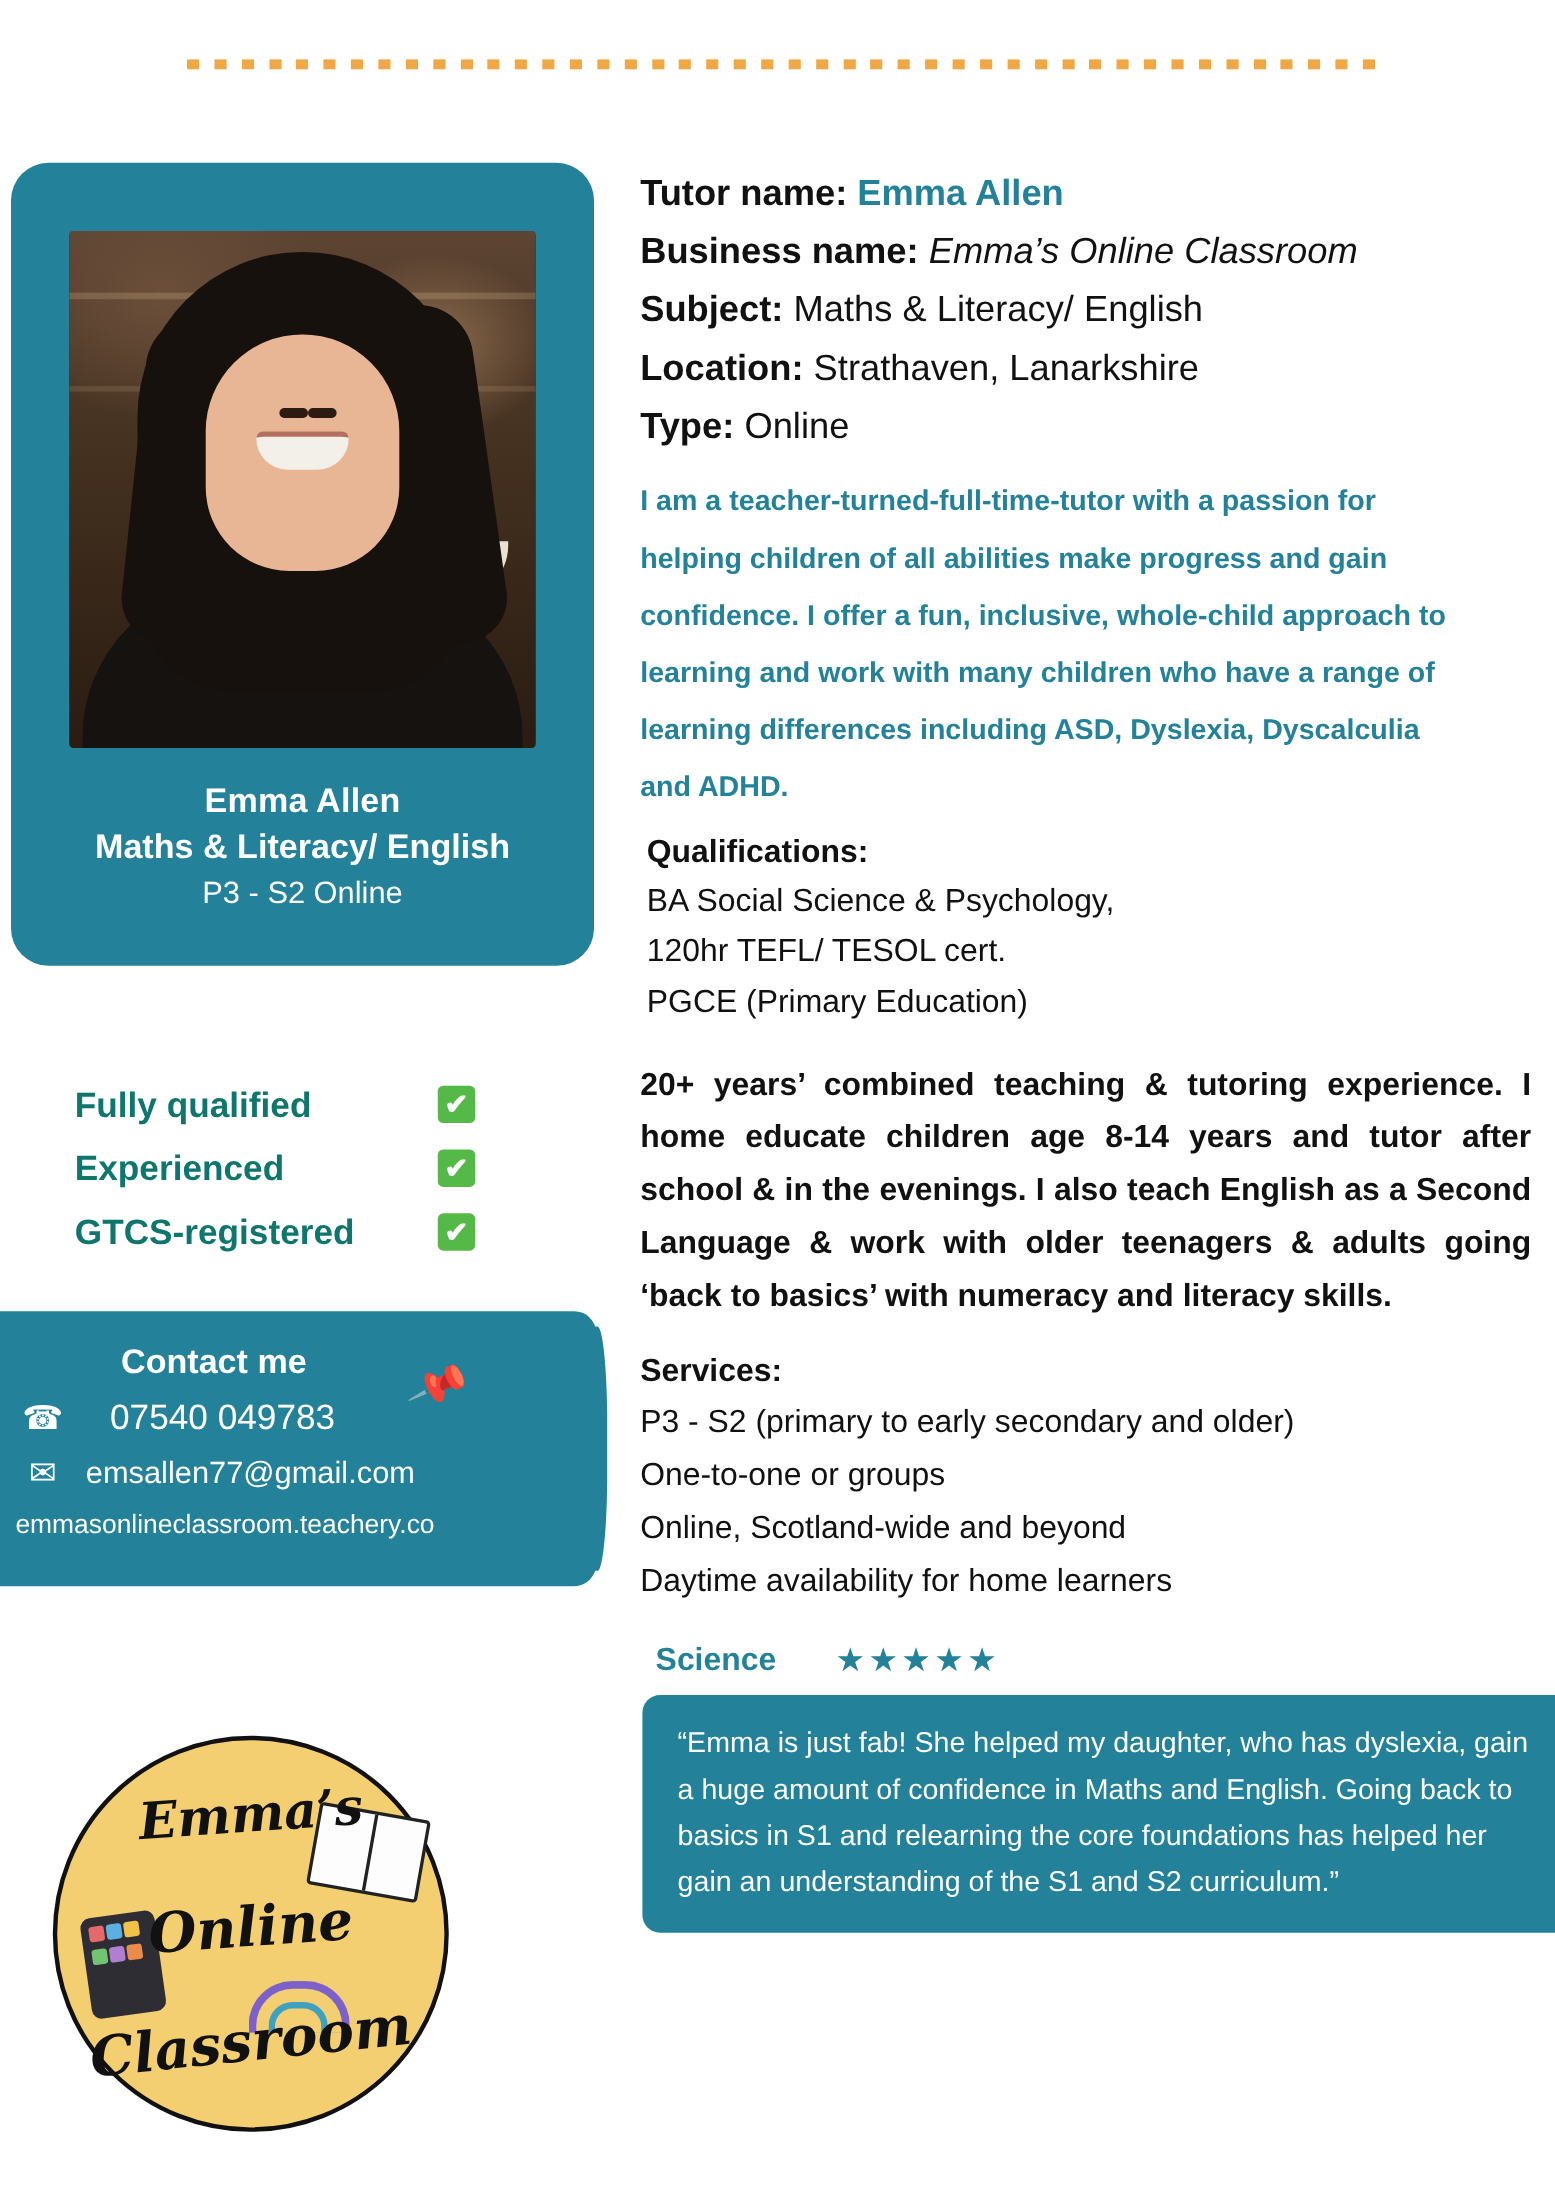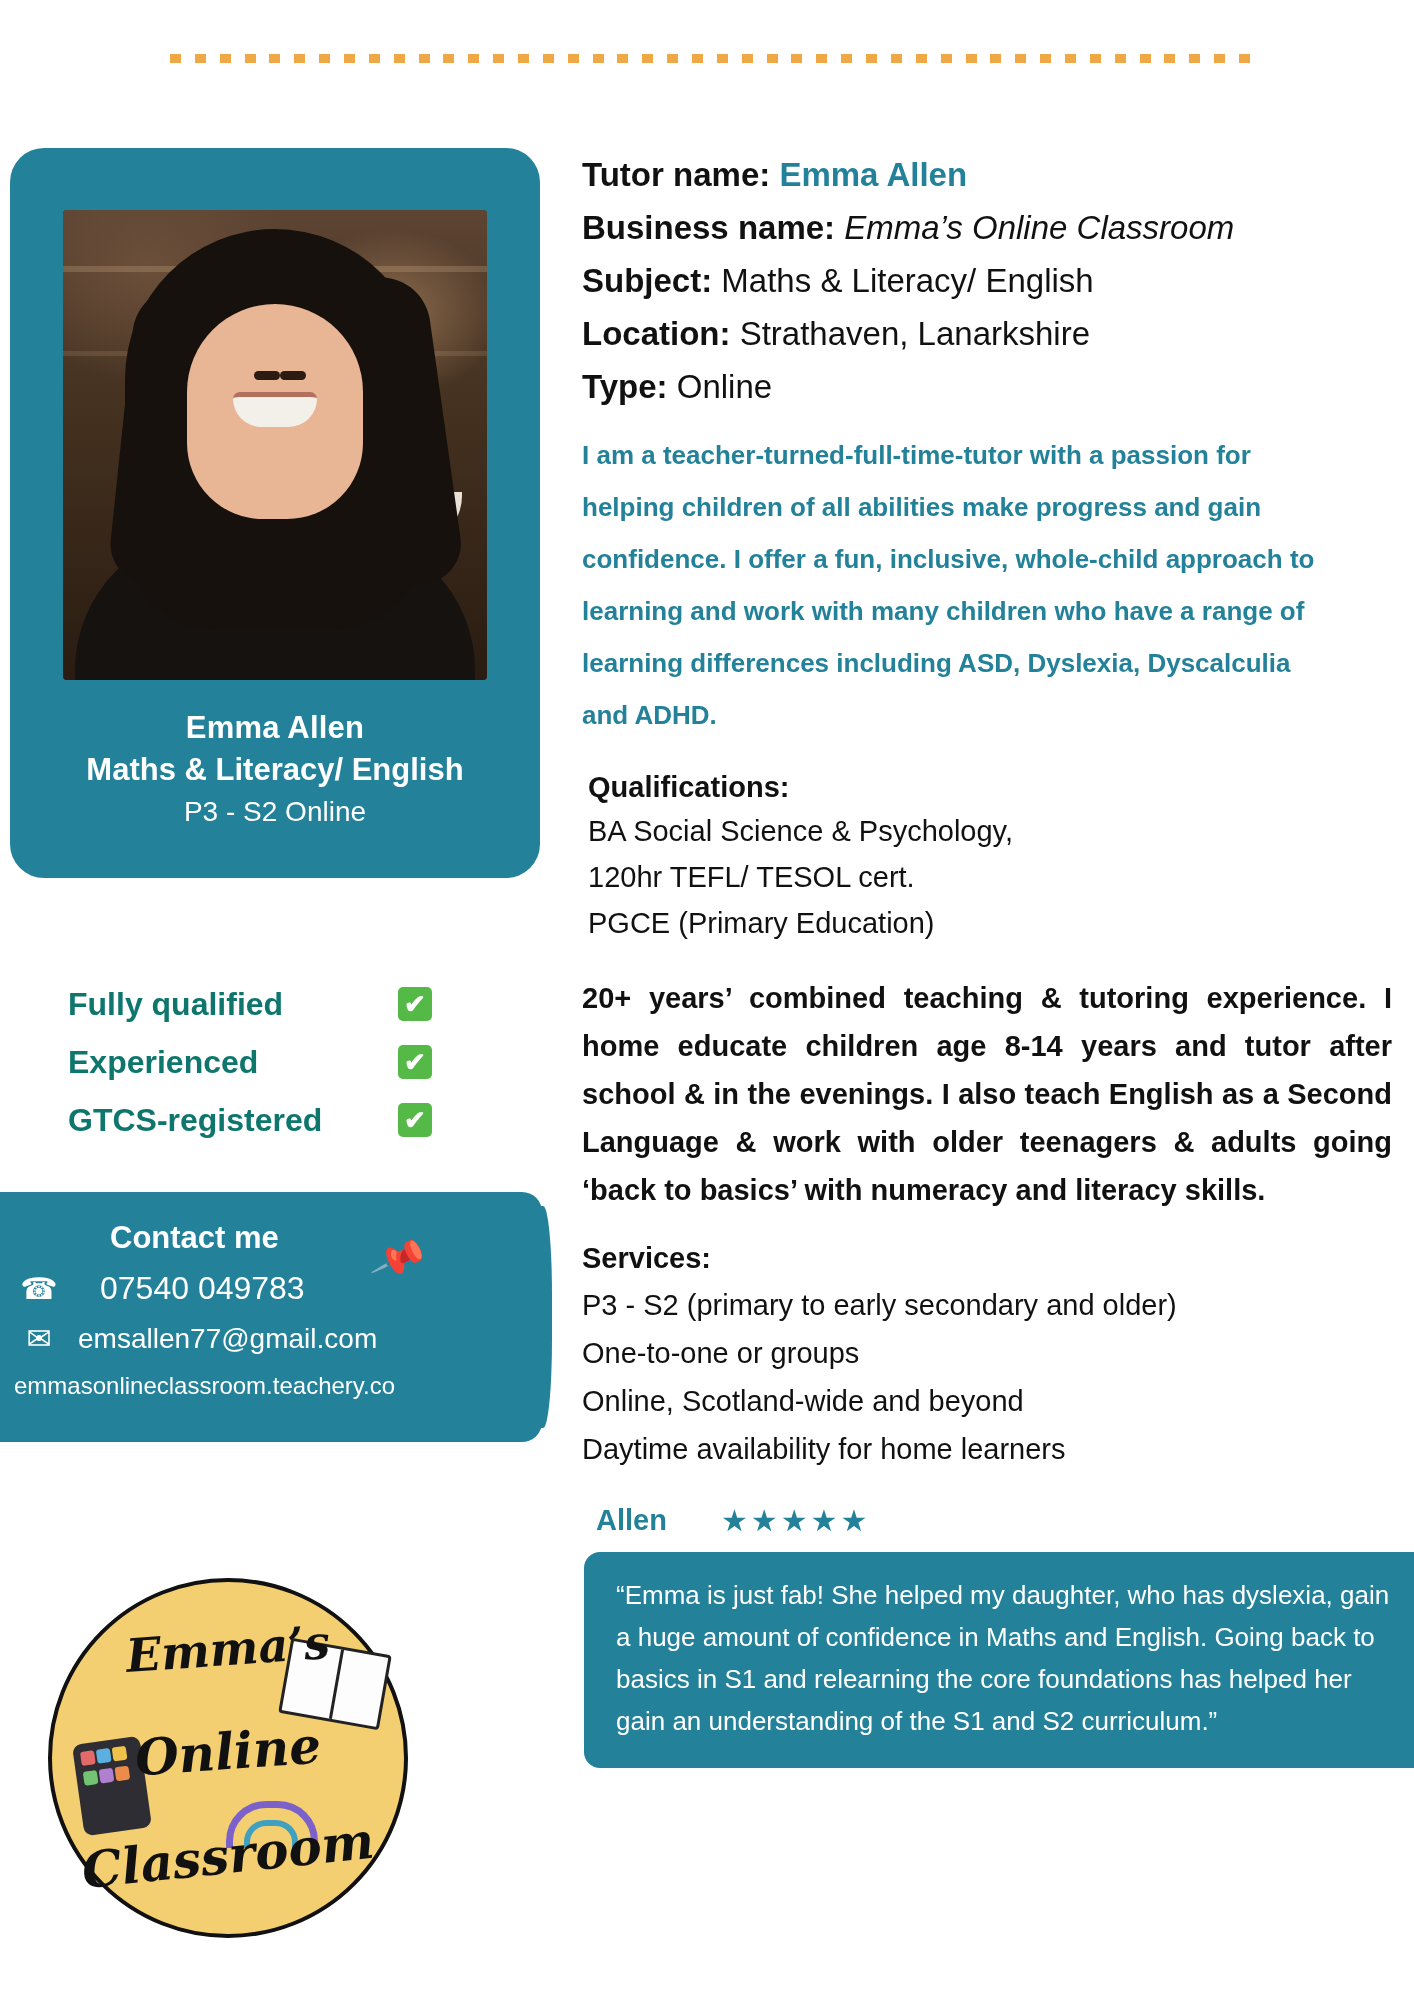--- a/index.html
+++ b/index.html
@@ -301,21 +301,21 @@
   .bio {
     margin-top: 16px;
     color: #23829a;
     font-weight: bold;
     font-size: 26px;
     line-height: 52px;
     width: 740px;
   }
 
   .quals {
-    margin-top: 30px;
+    margin-top: 18px;
     padding-left: 6px;
   }
   .quals-title {
     font-size: 29px;
     font-weight: bold;
     color:#111;
     margin-bottom: 4px;
   }
   .quals-line {
     font-size: 29px;
@@ -529,20 +529,20 @@
 
     <div class="services">
       <div class="services-title">Services:</div>
       <div class="services-line">P3 - S2 (primary to early secondary and older)</div>
       <div class="services-line">One-to-one or groups</div>
       <div class="services-line">Online, Scotland-wide and beyond</div>
       <div class="services-line">Daytime availability for home learners</div>
     </div>
 
     <div class="review-head">
-      <div class="review-label">Allen</div>
+      <div class="review-label">Science</div>
       <div class="stars">★★★★★</div>
     </div>
 
     <div class="review-box">“Emma is just fab! She helped my daughter, who has dyslexia, gain a huge amount of confidence in Maths and English. Going back to basics in S1 and relearning the core foundations has helped her gain an understanding of the S1 and S2 curriculum.”</div>
   </div>
 
 </div>
 
 </body></html>

